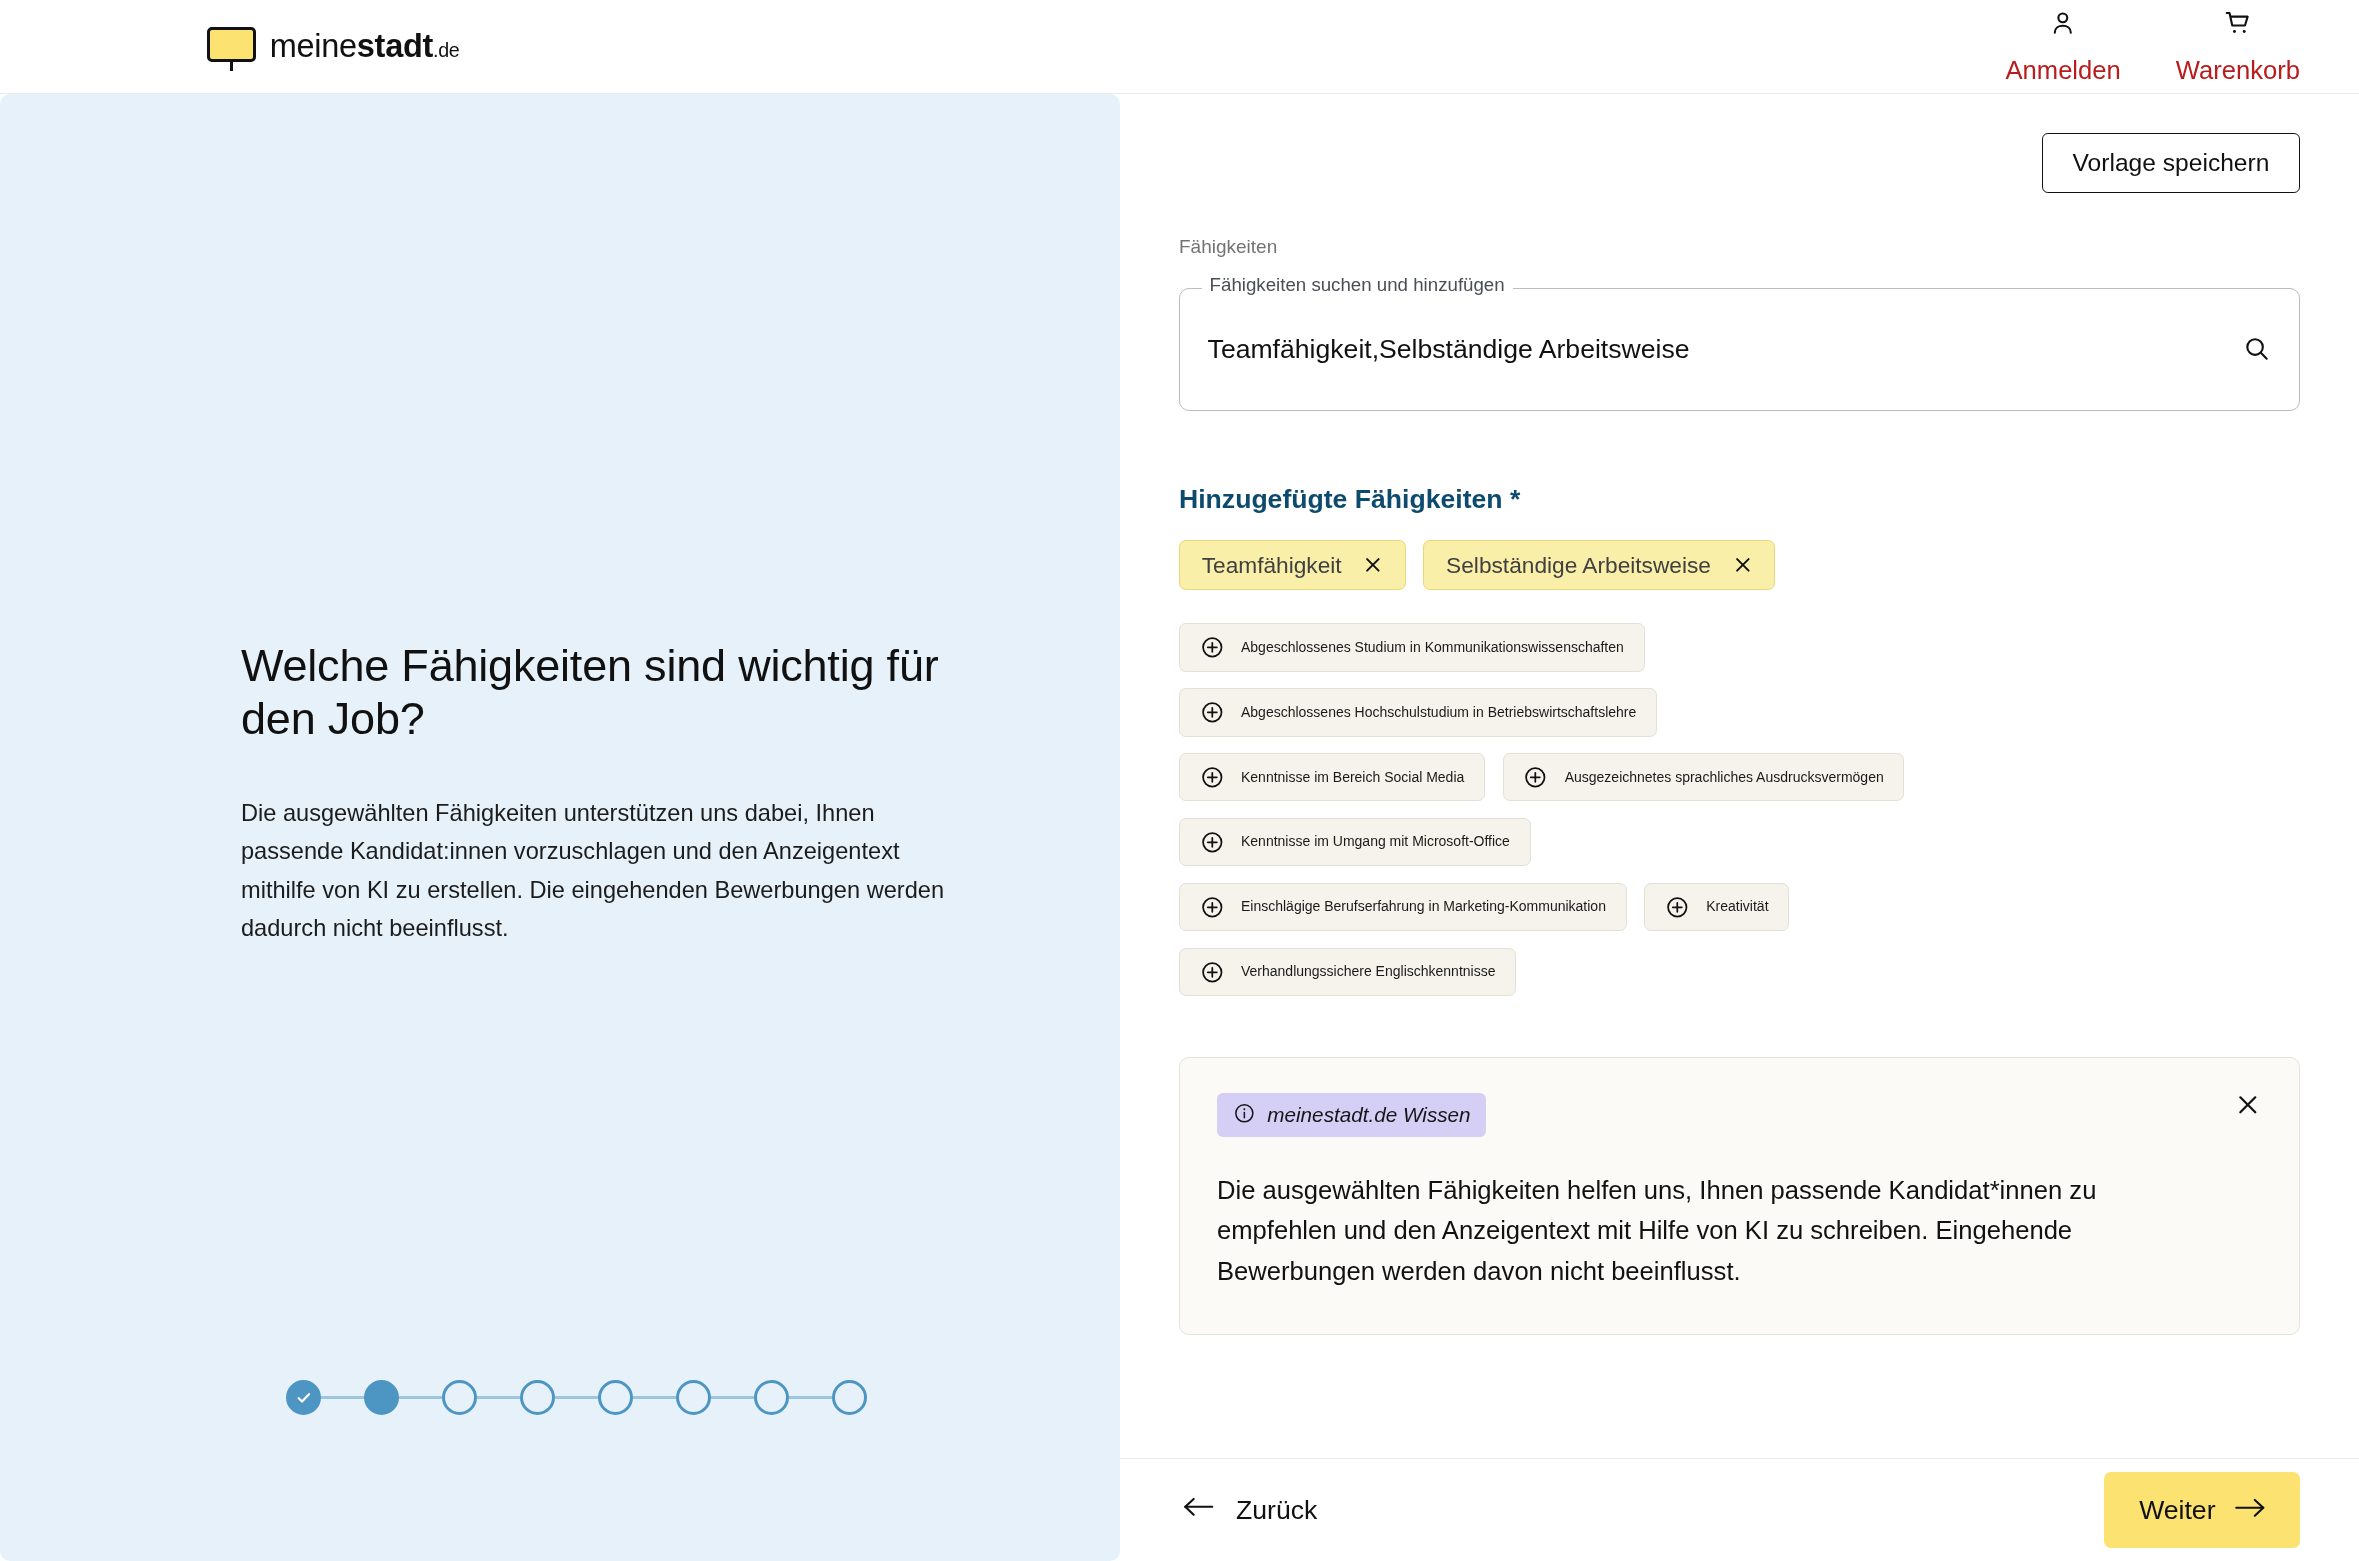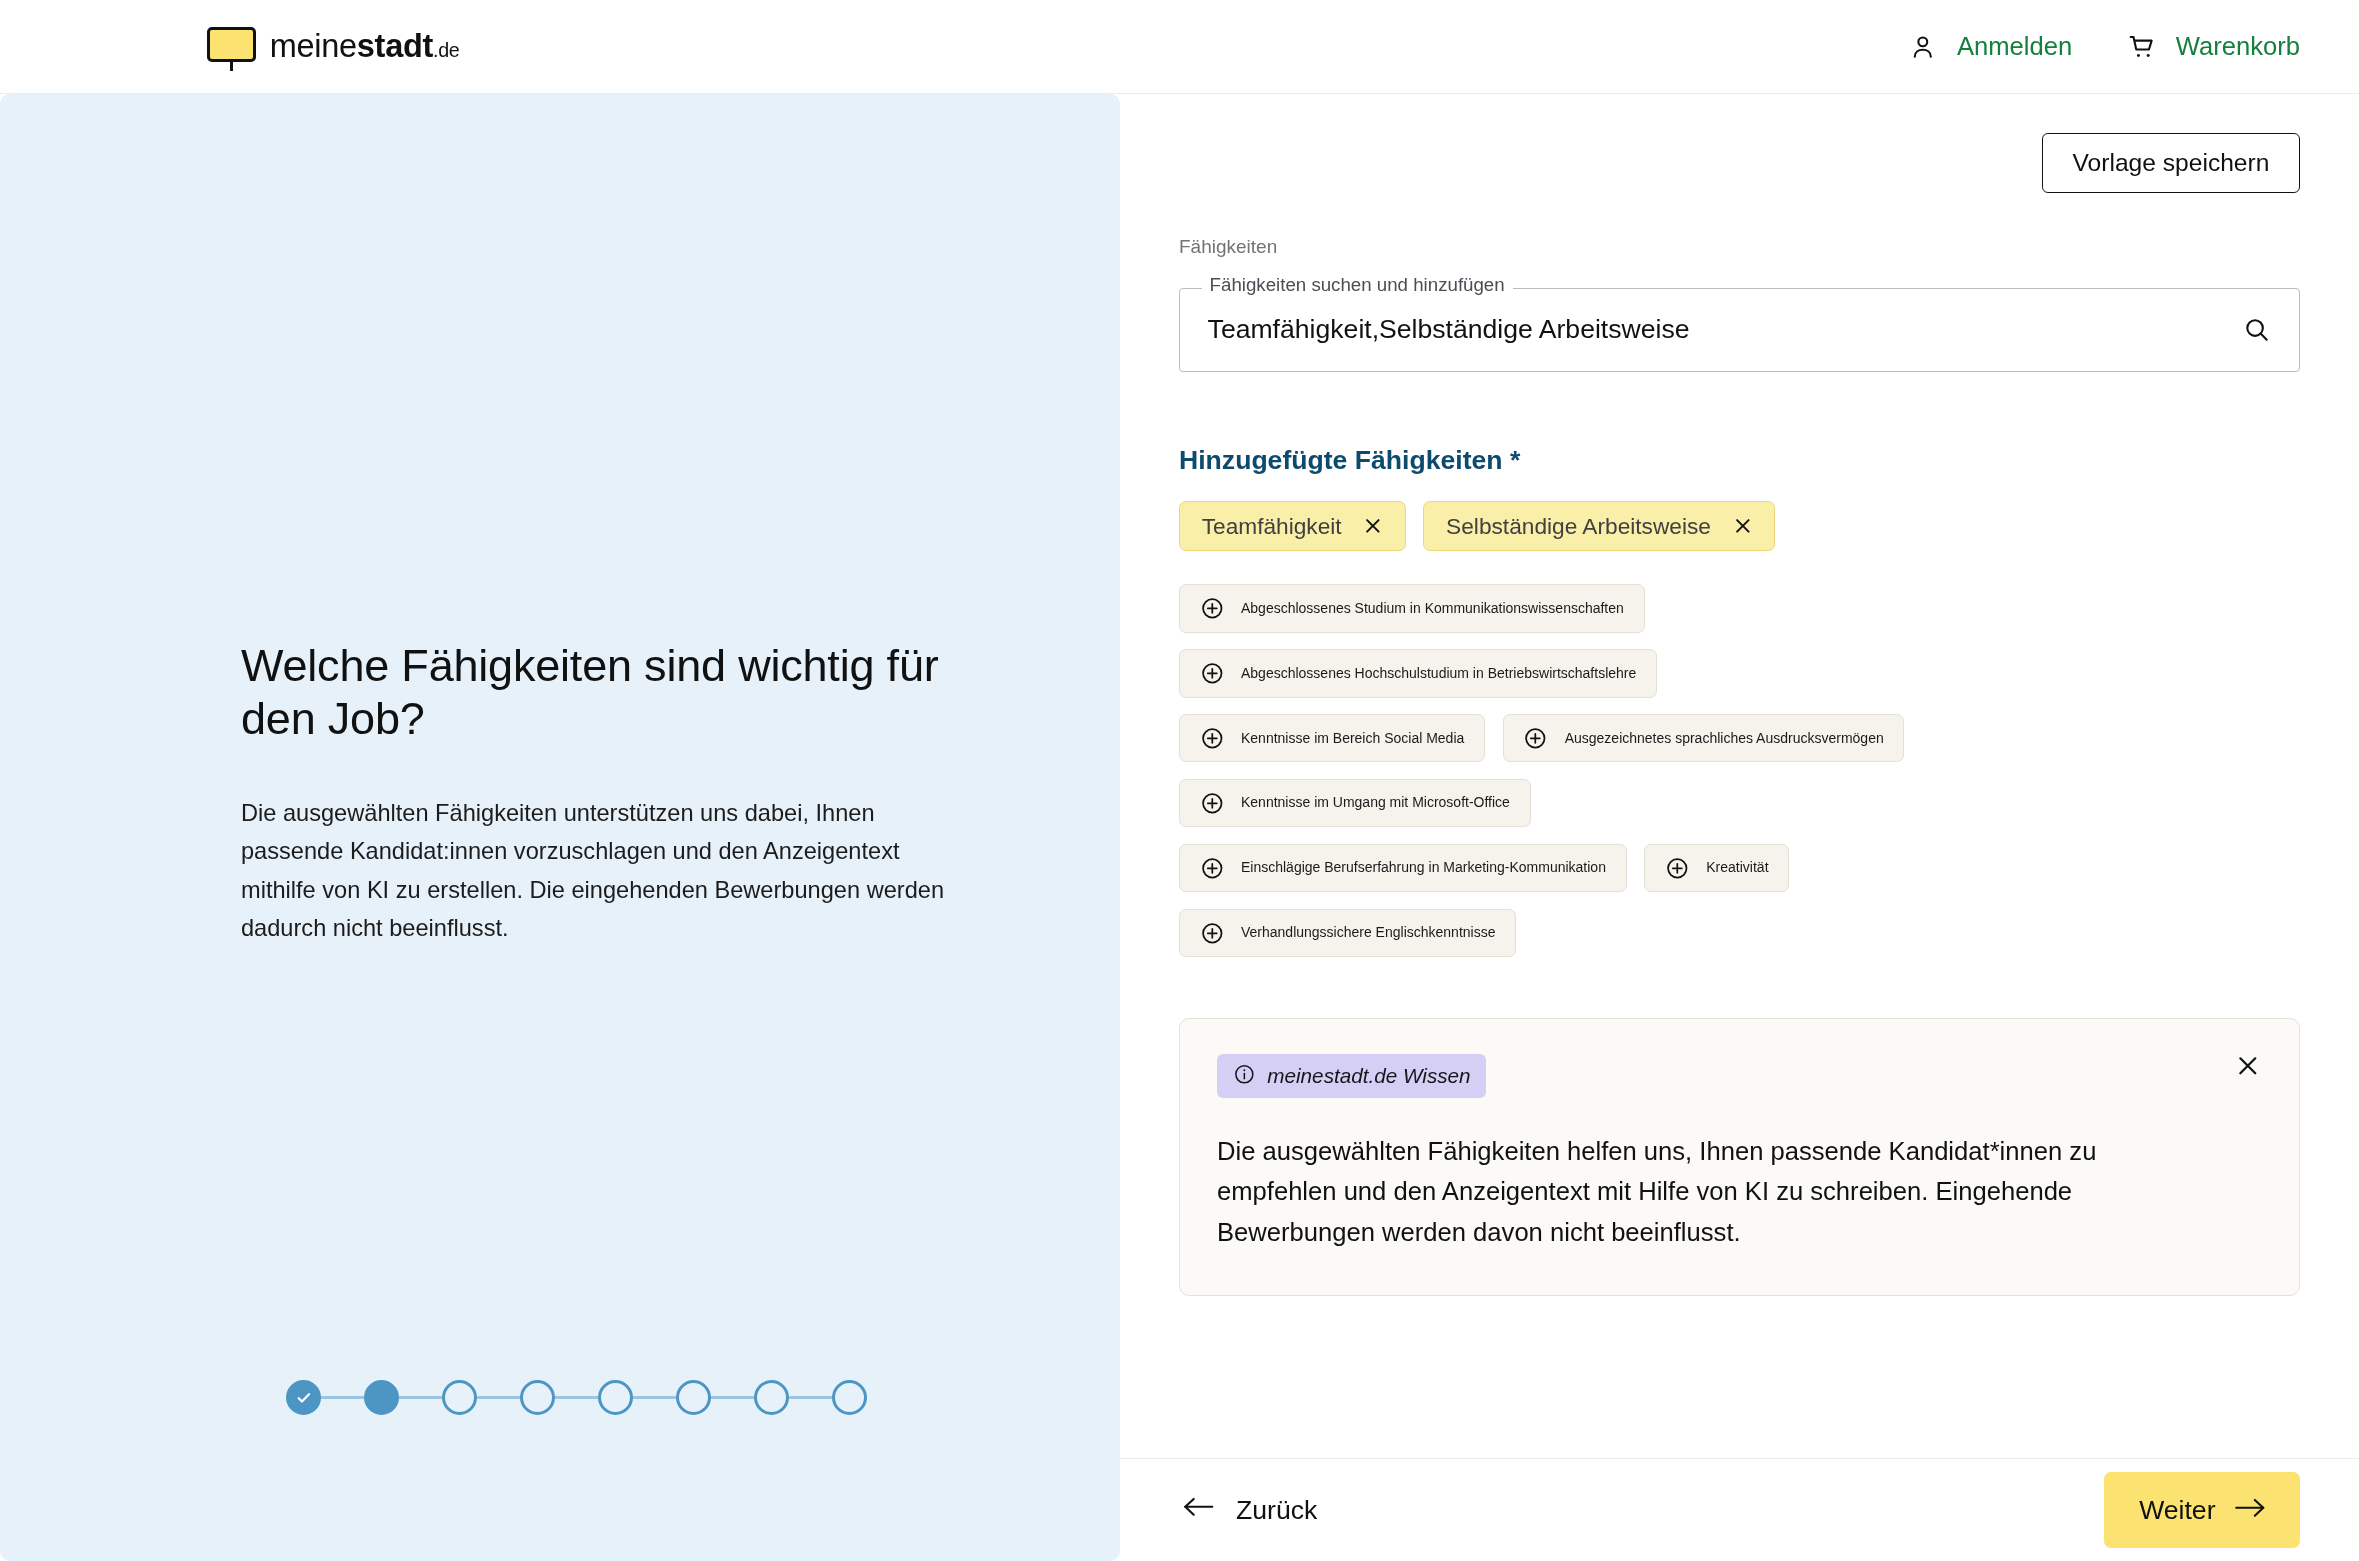--- a/index.html
+++ b/index.html
@@ -28,22 +28,22 @@
   .logo-mark .tail{
     position:absolute;left:22.7px;top:35px;width:3px;height:8.9px;background:#111;
   }
   .logo-text{font-size:32.5px;letter-spacing:-0.3px;line-height:1;color:#111;}
   .logo-text .thin{font-weight:400;}
   .logo-text .bold{font-weight:700;}
   .logo-text .tld{font-size:19.7px;font-weight:400;}
 
   .header-right{display:flex;align-items:center;gap:55px;}
   .header-link{
-    display:flex;align-items:center;gap:19px;font-size:25.6px;color:#15803d;
-    cursor:pointer;background:none;border:none;padding:0;font-family:inherit;
+    display:flex;align-items:center;gap:19px;font-size:25.6px;color:#b91c1c;
+    cursor:pointer;background:none;border:none;padding:0;font-family:inherit;flex-direction:column;
   }
   .header-link svg{display:block;}
 
   
   .body{flex:1 1 auto;display:flex;min-height:0;}
 
   .left-pane{
     width:1120px;flex:0 0 1120px;background:#E6F1FA;
     position:relative;box-sizing:border-box;
     padding:0 0 0 241px;
@@ -85,22 +85,22 @@
     font-family:inherit;font-size:24.6px;color:#111;
     padding:16.7px 29.6px;cursor:pointer;line-height:1;
   }
 
   .section-title{
     font-size:19px;font-weight:400;color:#737373;margin:43px 0 0 0;
   }
 
   
   .field{
-    position:relative;margin-top:29.6px;height:84px;box-sizing:border-box;
-    border:1.5px solid #b9bcc0;border-radius:4px;
+    position:relative;margin-top:29.6px;height:123px;box-sizing:border-box;
+    border:1.5px solid #b9bcc0;border-radius:10px;
     display:flex;align-items:center;padding:0 27.6px;
   }
   .field-legend{
     position:absolute;top:-12.8px;left:21.7px;background:#fff;padding:0 7.9px;
     font-size:18.7px;color:#4a4f55;line-height:1;
   }
   .field-value{
     font-size:26.6px;color:#111;flex:1 1 auto;border:none;outline:none;
     background:transparent;font-family:inherit;padding:0;
   }

